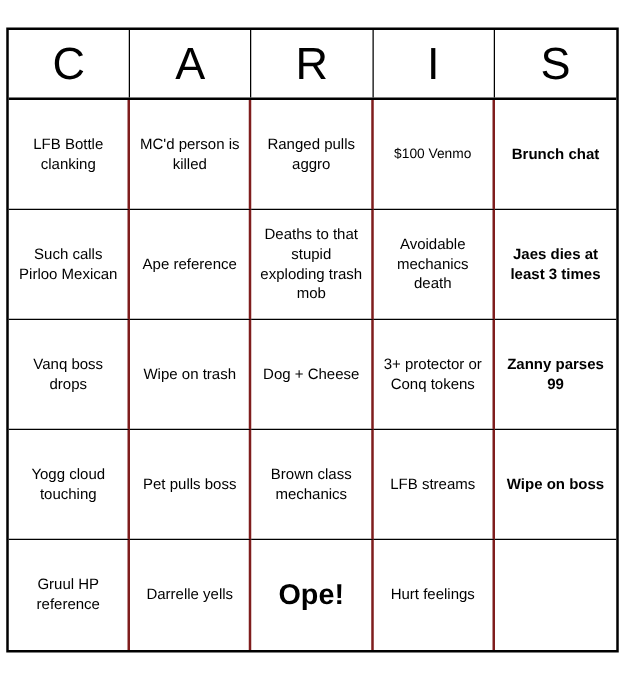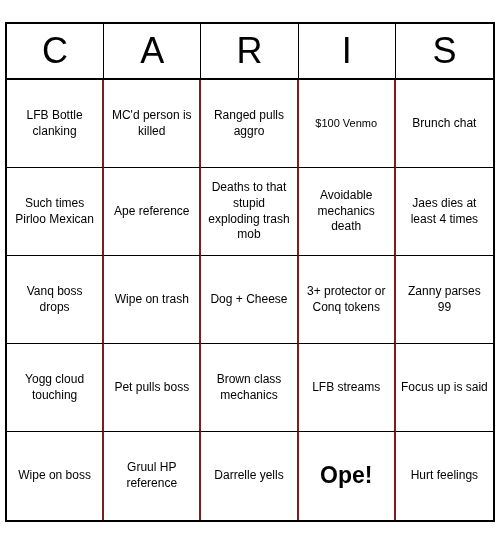--- a/index.html
+++ b/index.html
@@ -44,20 +44,21 @@
       min-height: 88px;
       display: flex;
       align-items: center;
       justify-content: center;
       text-align: center;
       font-size: 12px;
       line-height: 1.3;
     }
     .cell:nth-child(5n) {
       border-right: none;
+      font-weight: bold;
     }
     .cell:nth-child(n+21) {
       border-bottom: none;
     }
     .cell.large-text {
       font-size: 23px;
       font-weight: bold;
     }
     .cell.medium-text {
       font-size: 11px;
@@ -73,34 +74,33 @@
       <div class="header-cell">R</div>
       <div class="header-cell">I</div>
       <div class="header-cell">S</div>
     </div>
   <div class="grid">
   <div class="cell">LFB Bottle clanking</div>
       <div class="cell">MC'd person is killed</div>
       <div class="cell">Ranged pulls aggro</div>
       <div class="cell medium-text">$100 Venmo</div>
       <div class="cell">Brunch chat</div>
-      <div class="cell">Such times Pirloo Mexican</div>
+      <div class="cell">Such calls Pirloo Mexican</div>
       <div class="cell">Ape reference</div>
       <div class="cell">Deaths to that stupid exploding trash mob</div>
       <div class="cell">Avoidable mechanics death</div>
-      <div class="cell">Jaes dies at least 4 times</div>
+      <div class="cell">Jaes dies at least 3 times</div>
       <div class="cell">Vanq boss drops</div>
       <div class="cell">Wipe on trash</div>
       <div class="cell">Dog + Cheese</div>
       <div class="cell">3+ protector or Conq tokens</div>
       <div class="cell">Zanny parses 99</div>
       <div class="cell">Yogg cloud touching</div>
       <div class="cell">Pet pulls boss</div>
       <div class="cell">Brown class mechanics</div>
       <div class="cell">LFB streams</div>
-      <div class="cell">Focus up is said</div>
       <div class="cell">Wipe on boss</div>
       <div class="cell">Gruul HP reference</div>
       <div class="cell">Darrelle yells</div>
       <div class="cell large-text">Ope!</div>
       <div class="cell">Hurt feelings</div>
     </div>
 </div>
 
 </body></html>

